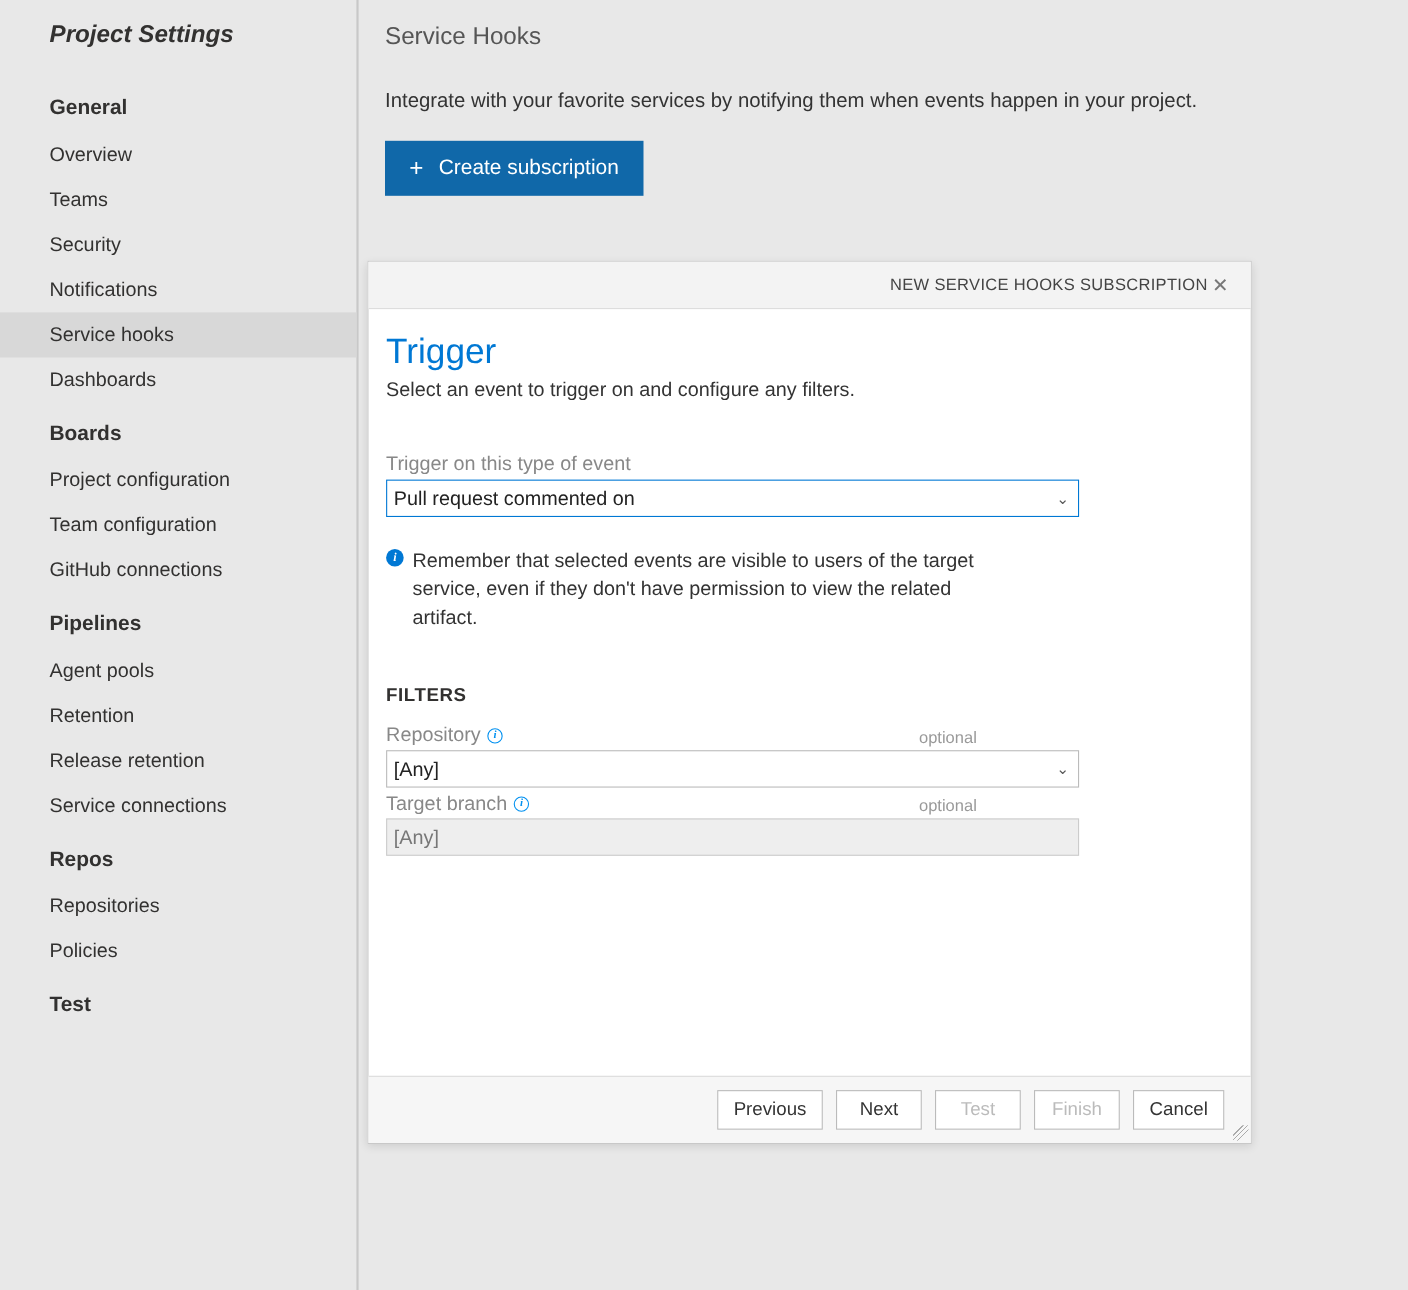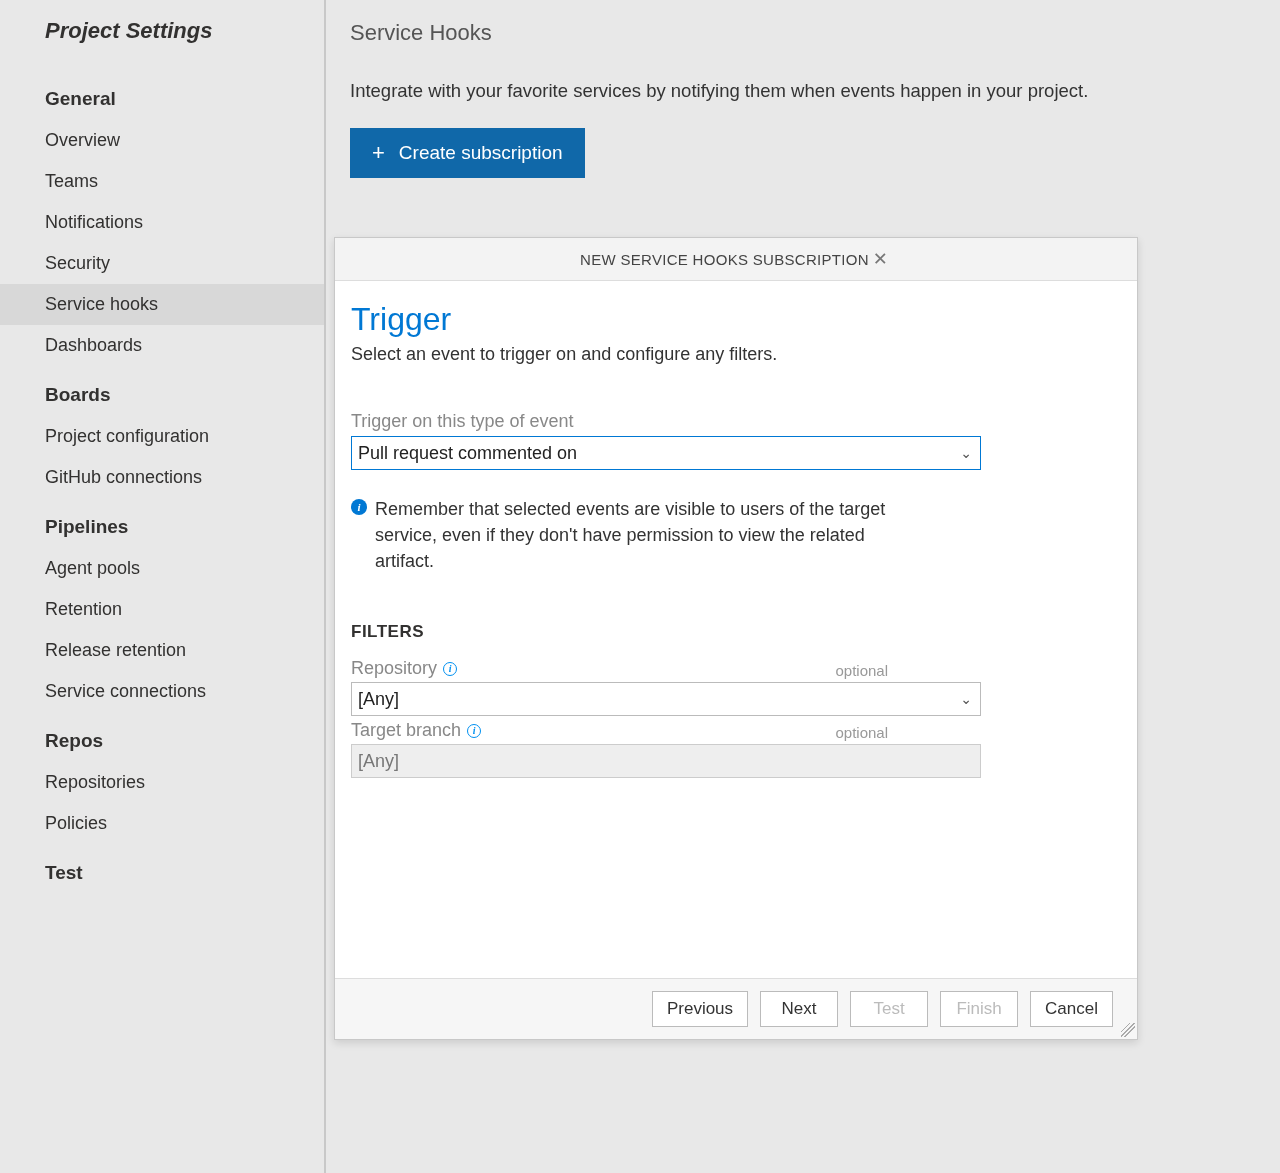--- a/index.html
+++ b/index.html
@@ -82,21 +82,21 @@
     border: 1px solid #c8c8c8;
     box-shadow: 0 3px 8px rgba(0,0,0,0.12);
     display: flex;
     flex-direction: column;
   }
   .dialog-header {
     background: #f3f3f3;
     border-bottom: 1px solid #ddd;
     padding: 10px 16px;
     display: flex;
-    justify-content: center;
+    justify-content: flex-end;
     align-items: center;
   }
   .dialog-header-title {
     font-size: 15px;
     letter-spacing: 0.3px;
     color: #444;
   }
   .close-btn {
     font-size: 18px;
     color: #777;
@@ -239,27 +239,28 @@
 </style>
 </head>
 <body>
 
 <div class="sidebar">
   <div class="sidebar-title">Project Settings</div>
 
   <div class="sidebar-section">General</div>
   <div class="sidebar-item">Overview</div>
   <div class="sidebar-item">Teams</div>
+  <div class="sidebar-item">Security</div>
   <div class="sidebar-item">Notifications</div>
-  <div class="sidebar-item">Security</div>
   <div class="sidebar-item active">Service hooks</div>
   <div class="sidebar-item">Dashboards</div>
 
   <div class="sidebar-section">Boards</div>
   <div class="sidebar-item">Project configuration</div>
+  <div class="sidebar-item">Team configuration</div>
   <div class="sidebar-item">GitHub connections</div>
 
   <div class="sidebar-section">Pipelines</div>
   <div class="sidebar-item">Agent pools</div>
   <div class="sidebar-item">Retention</div>
   <div class="sidebar-item">Release retention</div>
   <div class="sidebar-item">Service connections</div>
 
   <div class="sidebar-section">Repos</div>
   <div class="sidebar-item">Repositories</div>

